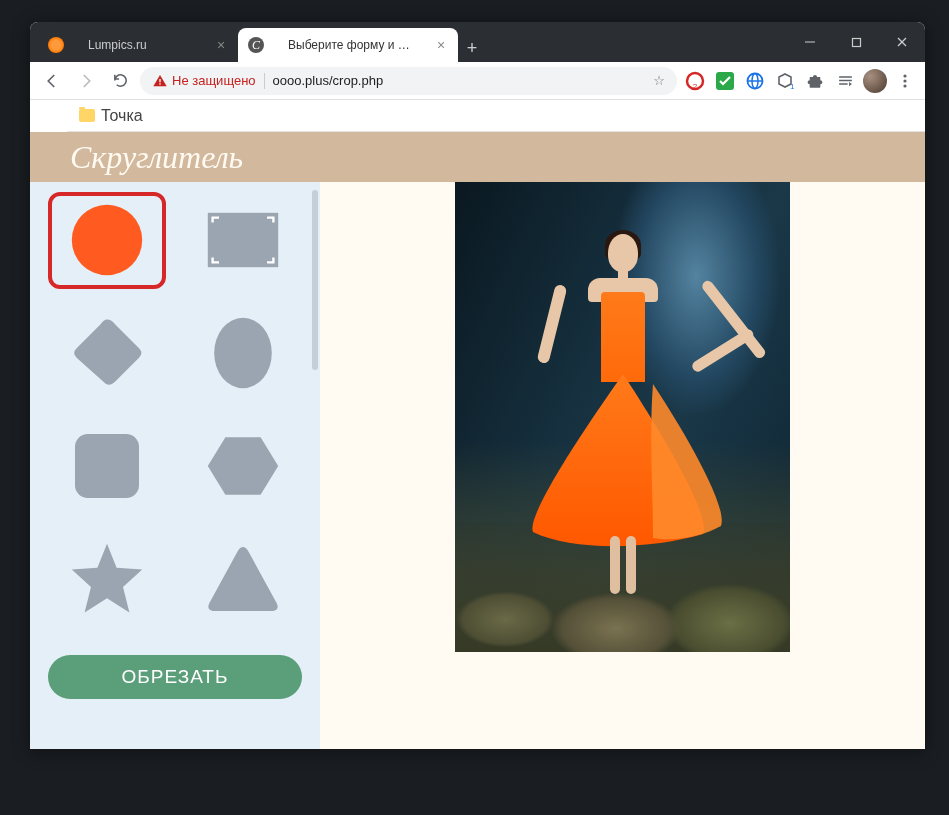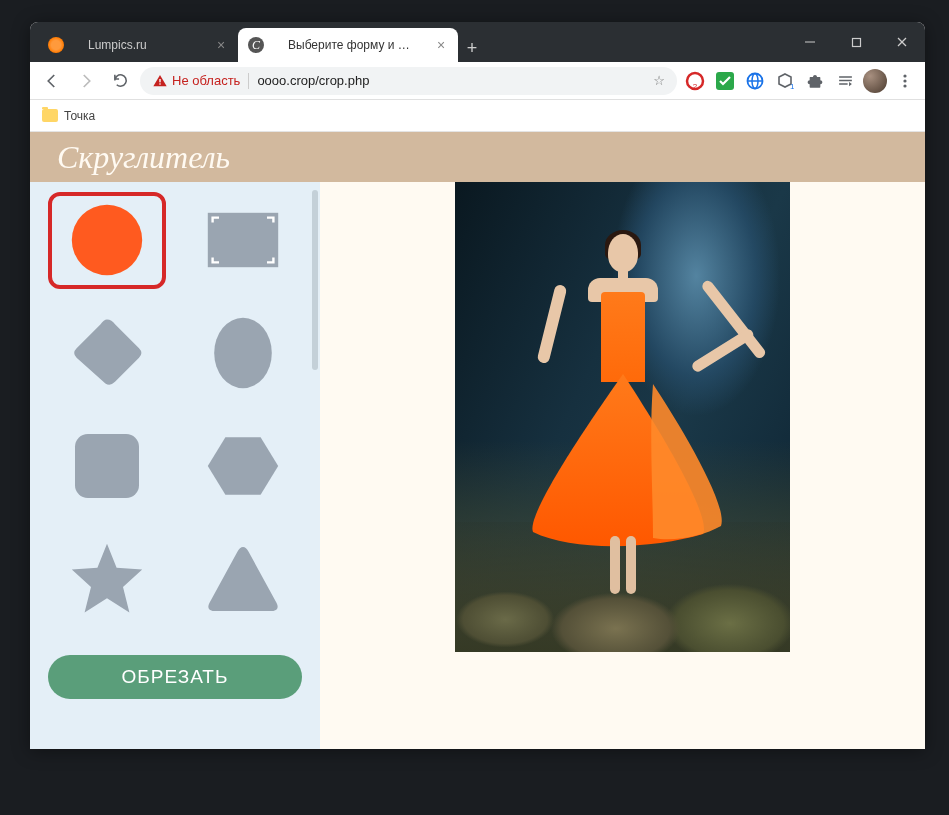--- a/index.html
+++ b/index.html
@@ -22,27 +22,27 @@
 
 .toolbar { height:38px; background:#fff; display:flex; align-items:center; padding:0 8px; gap:6px; border-bottom:1px solid #e0e0e0; }
 .navbtn { width:28px; height:28px; display:flex; align-items:center; justify-content:center; color:#5f6368; }
 .navbtn.disabled { color:#bbb; }
 .omnibox { flex:1; height:28px; background:#f1f3f4; border-radius:14px; display:flex; align-items:center; padding:0 12px; gap:8px; font-size:13px; color:#333; }
 .nosec { color:#c5221f; display:flex; align-items:center; gap:4px; font-size:13px; }
 .nosec-divider { width:1px; height:16px; background:#ccc; }
 .ext { width:24px; height:24px; display:flex; align-items:center; justify-content:center; }
 .avatar { width:24px; height:24px; border-radius:50%; background:radial-gradient(circle at 30% 30%, #a89080, #4a3a2e); }
 
-.bookmarks { height:32px; background:#fff; display:flex; align-items:center; padding:0 12px; gap:6px; font-size:12px; color:#444; border-bottom:1px solid #e4e4e4; }
+.bookmarks { height:32px; background:#fff; display:flex; align-items:center; padding:0 12px; gap:6px; font-size:16px; color:#444; border-bottom:1px solid #e4e4e4;margin-left:37px; }
 .bk-folder { width:16px; height:13px; background:#ffd666; border-radius:2px; position:relative; }
 .bk-folder:before { content:""; position:absolute; top:-2px; left:0; width:6px; height:2px; background:#ffd666; border-radius:1px 1px 0 0; }
 
 
 .page { height:calc(100% - 110px); background:#fff; overflow:hidden; }
-.hero { height:50px; background:#d2b99e; display:flex; align-items:center; padding-left:27px; }
+.hero { height:50px; background:#d2b99e; display:flex; align-items:center; padding-left:40px; }
 .hero-title { font-family:'Brush Script MT',cursive; font-style:italic; font-size:32px; color:#fffaf2; }
 
 .content { display:flex; height:calc(100% - 50px); background:#fffaf2; }
 .sidebar { width:290px; background:#e4eff7; padding:10px 18px 18px 18px; position:relative; }
 .shape-grid { display:grid; grid-template-columns:1fr 1fr; gap:16px 18px; }
 .shape-cell { width:100%; aspect-ratio:1/0.82; display:flex; align-items:center; justify-content:center; cursor:pointer; }
 .shape-cell.selected { border:4px solid #d62828; border-radius:12px; }
 .shape-svg { width:80px; height:80px; }
 .crop-btn { margin-top:28px; width:100%; height:44px; background:#5a9e7a; color:#fff; border:none; border-radius:22px; font-size:19px; letter-spacing:1px; cursor:pointer; font-weight:500; }
 .side-scroll { position:absolute; right:2px; top:8px; width:6px; height:180px; background:#c4d0d8; border-radius:3px; }
@@ -131,24 +131,24 @@
           <path d="M4 12a8 8 0 1 1 2.7 6M4 4v6h6" fill="none" stroke="#5f6368" stroke-width="2.2"></path>
         </svg>
       </div>
     <div class="omnibox">
       <span class="nosec">
         <svg width="16" height="16" viewBox="0 0 24 24">
             <path d="M12 3 L22 20 H2 Z" fill="#c5221f"></path>
             <rect x="11" y="9" width="2" height="5" fill="#fff"></rect>
             <rect x="11" y="15.5" width="2" height="2" fill="#fff"></rect>
           </svg>
-        <span>Не область</span>
+        <span>Не защищено</span>
       </span>
       <span class="nosec-divider"></span>
-      <span style="color:#222">oooo.crop/crop.php</span>
+      <span style="color:#222">oooo.plus/crop.php</span>
       <span style="flex:1"></span>
       <span style="color:#777">☆</span>
     </div>
     <div class="ext">
         <svg width="20" height="20">
           <circle cx="10" cy="10" r="8" fill="#fff" stroke="#d62828" stroke-width="2.5"></circle>
           <text x="10" y="18" font-size="8" fill="#d62828" text-anchor="middle">2</text>
         </svg>
       </div>
     <div class="ext">

